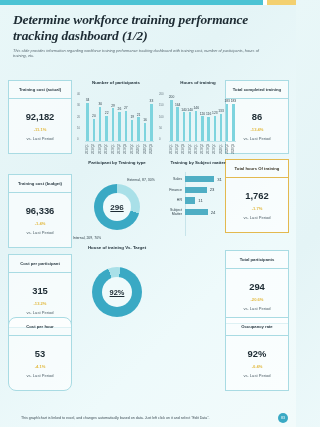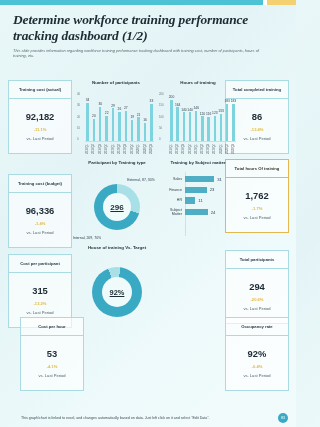--- a/index.html
+++ b/index.html
@@ -141,21 +141,21 @@
 
   <div class="kpi" style="left:0; top:158px;margin-top:16px;">
     <div class="kpi-head">Cost per participant</div>
     <div class="kpi-body">
       <div class="kpi-value">315</div>
       <div class="kpi-delta">-13.2%</div>
       <div class="kpi-note">vs. Last Period</div>
     </div>
   </div>
 
-  <div class="kpi" style="left:12px; top:237px;">
+  <div class="kpi" style="left:0; top:237px;border-radius:8px;">
     <div class="kpi-head">Cost per hour</div>
     <div class="kpi-body">
       <div class="kpi-value">53</div>
       <div class="kpi-delta">-4.1%</div>
       <div class="kpi-note">vs. Last Period</div>
     </div>
   </div>
 
   <div class="kpi" style="right:0; top:0;">
     <div class="kpi-head">Total completed training</div>

